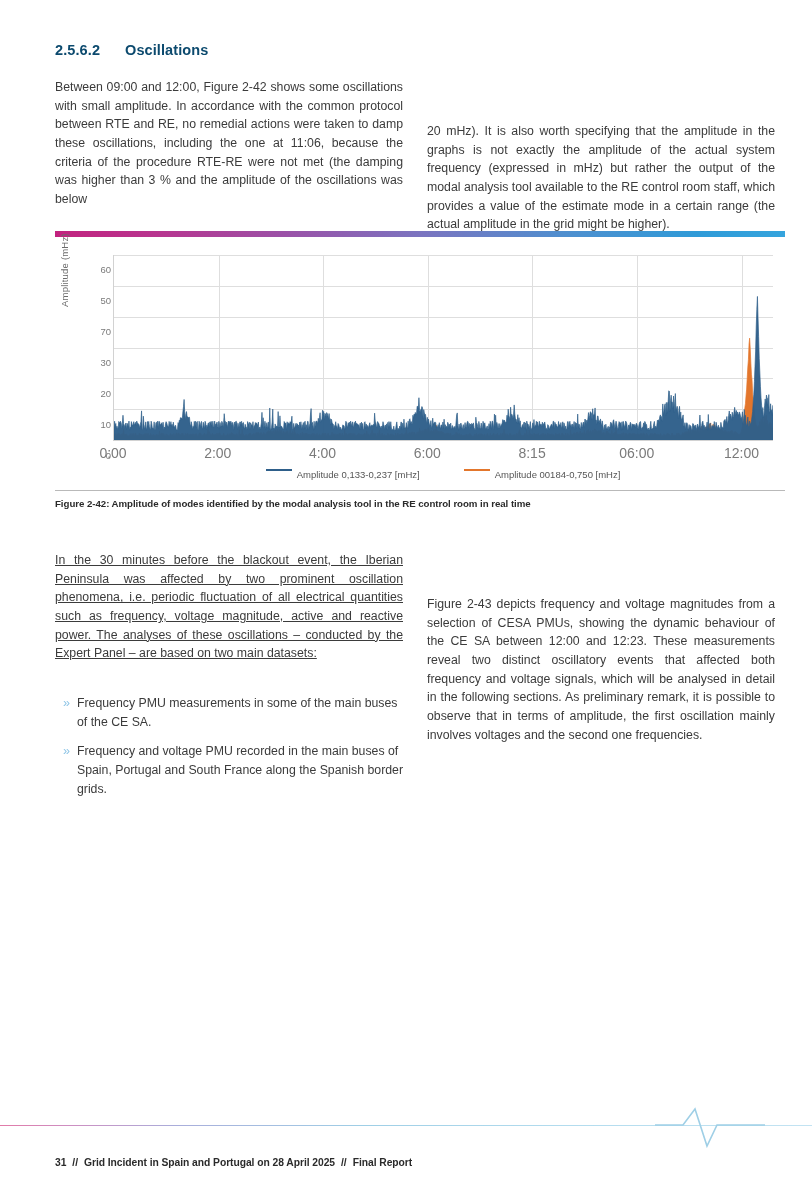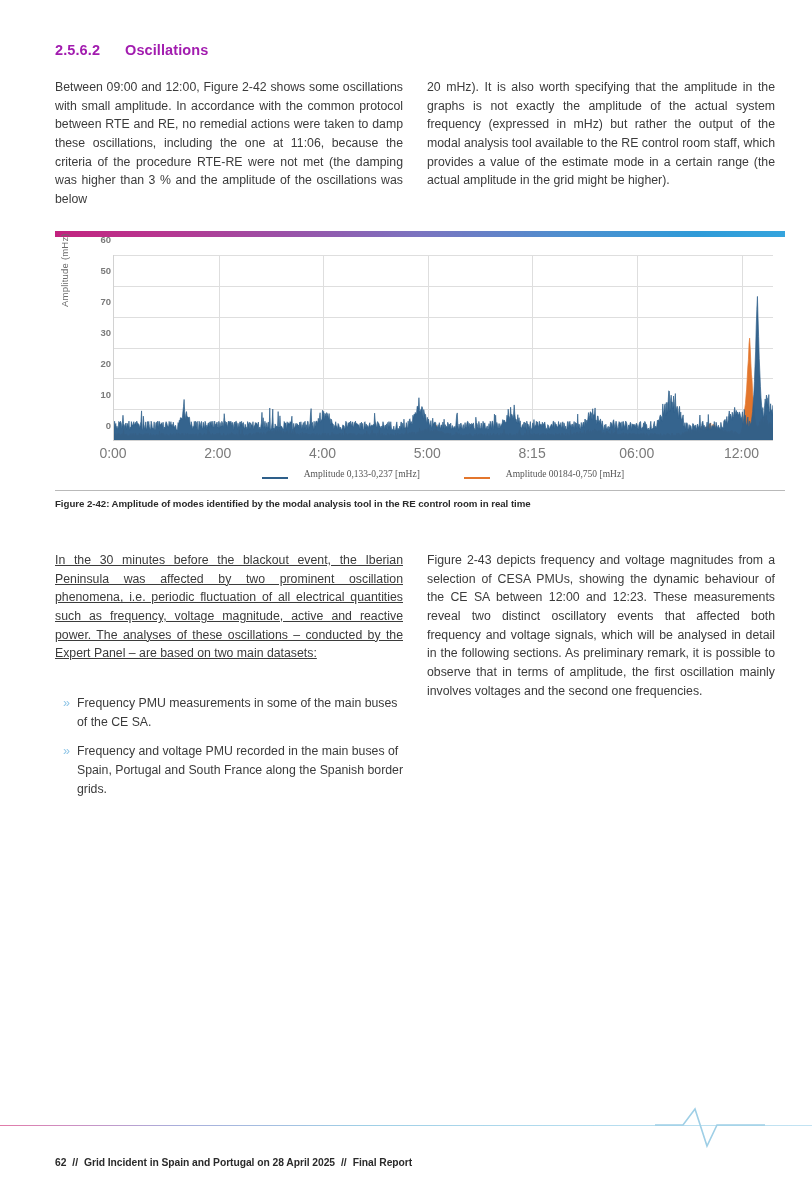--- a/index.html
+++ b/index.html
@@ -22,41 +22,41 @@
     width: 812px;
     height: 1200px;
   }
 
   
   .section-heading {
     position: absolute;
     left: 55px;
     top: 42px;
     width: 700px;
-    color: #a21caf;
+    color: #0c4a6e;
     font-size: 14.5px;
     font-weight: 600;
     letter-spacing: 0.1px;
     display: flex;
     gap: 18px;
     align-items: baseline;
   }
   .section-heading .num { min-width: 52px; }
 
   
   .col {
     position: absolute;
     width: 348px;
     font-size: 12.3px;
     line-height: 1.52;
     text-align: justify;
     color: #3b3b3b;
   }
   .col.left  { left: 55px; }
-  .col.right { left: 427px; }
+  .col.right { left: 427px; margin-top: 44px; }
 
   .intro-left  { top: 78px; }
   .intro-right { top: 78px; }
   .body-left   { top: 551px; text-decoration: underline; }
   .body-right  { top: 551px; }
 
   .col p { margin: 0 0 0 0; }
 
   
   .bullets {
@@ -109,24 +109,23 @@
     transform-origin: left top;
     font-size: 9.5px;
     color: #6b6b6b;
     white-space: nowrap;
     letter-spacing: 0.2px;
   }
 
   .y-ticks {
     position: absolute;
     left: 22px;
-    top: 2px;
+    top: 32px;
     width: 34px;
     height: 186px;
-    font-weight: bold;
   }
   .y-tick {
     position: absolute;
     right: 0;
     font-size: 9.5px;
     color: #7a7a7a;
     transform: translateY(-50%);
     text-align: right;
     width: 100%;
   }
@@ -185,24 +184,23 @@
     right: 12px;
     top: 232px;
     display: flex;
     justify-content: center;
     gap: 44px;
     font-size: 9.5px;
     color: #555555;
   }
   .legend-item {
     display: flex;
-    align-items: flex-end;
-    gap: 16px;
+    align-items: flex-start;
+    gap: 5px;
     white-space: nowrap;
-    font-family: Liberation Serif, serif;
   }
   .legend-swatch {
     width: 26px;
     height: 2px;
     display: inline-block;
   }
 
   .fig-rule {
     margin-top: 10px;
     height: 1px;
@@ -299,21 +297,21 @@
         <svg class="series-svg" id="series-svg" viewBox="0 0 660 186" preserveAspectRatio="none">
           <path id="series-orange" d="M 0 186 L 0.00 180.16 L 0.60 179.90 L 1.20 181.56 L 1.80 179.41 L 2.40 181.15 L 3.00 180.70 L 3.60 180.26 L 4.20 179.00 L 4.80 179.09 L 5.40 179.60 L 6.00 180.43 L 6.60 180.89 L 7.20 181.49 L 7.80 179.67 L 8.40 180.19 L 9.00 178.95 L 9.60 174.89 L 10.20 179.61 L 10.80 180.81 L 11.40 179.92 L 12.00 181.31 L 12.60 179.81 L 13.20 181.22 L 13.80 182.05 L 14.40 181.75 L 15.00 181.75 L 15.60 181.40 L 16.20 179.45 L 16.80 181.10 L 17.40 182.14 L 18.00 179.19 L 18.60 180.93 L 19.20 180.40 L 19.80 179.12 L 20.40 181.41 L 21.00 180.79 L 21.60 178.85 L 22.20 180.68 L 22.80 181.29 L 23.40 181.23 L 24.00 181.19 L 24.60 181.96 L 25.20 178.96 L 25.80 179.50 L 26.40 179.69 L 27.00 181.73 L 27.60 180.08 L 28.20 180.29 L 28.80 181.79 L 29.40 180.40 L 30.00 180.84 L 30.60 179.87 L 31.20 179.33 L 31.80 180.36 L 32.40 179.43 L 33.00 181.90 L 33.60 179.95 L 34.20 179.10 L 34.80 181.86 L 35.40 180.78 L 36.00 181.68 L 36.60 179.22 L 37.20 180.73 L 37.80 181.13 L 38.40 181.48 L 39.00 180.43 L 39.60 180.51 L 40.20 181.75 L 40.80 180.75 L 41.40 182.18 L 42.00 181.09 L 42.60 179.89 L 43.20 180.56 L 43.80 181.31 L 44.40 181.09 L 45.00 180.38 L 45.60 177.03 L 46.20 182.06 L 46.80 180.05 L 47.40 178.90 L 48.00 179.13 L 48.60 179.17 L 49.20 181.08 L 49.80 179.36 L 50.40 181.09 L 51.00 181.44 L 51.60 181.88 L 52.20 179.67 L 52.80 181.47 L 53.40 180.85 L 54.00 180.66 L 54.60 181.99 L 55.20 182.12 L 55.80 181.19 L 56.40 179.17 L 57.00 179.74 L 57.60 181.18 L 58.20 180.53 L 58.80 180.53 L 59.40 182.22 L 60.00 179.19 L 60.60 181.81 L 61.20 182.18 L 61.80 180.34 L 62.40 178.87 L 63.00 178.91 L 63.60 181.97 L 64.20 178.90 L 64.80 179.02 L 65.40 180.16 L 66.00 179.88 L 66.60 180.90 L 67.20 180.37 L 67.80 179.28 L 68.40 179.80 L 69.00 178.95 L 69.60 180.83 L 70.20 181.36 L 70.80 181.80 L 71.40 179.13 L 72.00 181.73 L 72.60 180.12 L 73.20 179.68 L 73.80 178.90 L 74.40 181.67 L 75.00 180.12 L 75.60 181.20 L 76.20 179.77 L 76.80 180.39 L 77.40 180.83 L 78.00 179.88 L 78.60 181.29 L 79.20 179.56 L 79.80 181.82 L 80.40 180.25 L 81.00 181.88 L 81.60 179.72 L 82.20 182.02 L 82.80 179.56 L 83.40 181.68 L 84.00 182.11 L 84.60 181.43 L 85.20 179.06 L 85.80 178.88 L 86.40 178.82 L 87.00 179.51 L 87.60 180.14 L 88.20 182.11 L 88.80 180.78 L 89.40 180.69 L 90.00 180.02 L 90.60 179.01 L 91.20 179.86 L 91.80 182.00 L 92.40 180.39 L 93.00 179.60 L 93.60 179.70 L 94.20 173.30 L 94.80 181.83 L 95.40 177.47 L 96.00 181.65 L 96.60 179.59 L 97.20 181.33 L 97.80 180.93 L 98.40 179.26 L 99.00 179.51 L 99.60 180.96 L 100.20 180.49 L 100.80 180.57 L 101.40 180.02 L 102.00 180.79 L 102.60 179.85 L 103.20 178.83 L 103.80 180.28 L 104.40 180.50 L 105.00 179.00 L 105.60 178.89 L 106.20 179.02 L 106.80 182.18 L 107.40 181.10 L 108.00 181.41 L 108.60 181.97 L 109.20 180.53 L 109.80 178.89 L 110.40 180.49 L 111.00 182.20 L 111.60 181.98 L 112.20 180.78 L 112.80 181.65 L 113.40 180.37 L 114.00 179.41 L 114.60 182.01 L 115.20 180.55 L 115.80 179.77 L 116.40 179.59 L 117.00 180.53 L 117.60 178.29 L 118.20 179.31 L 118.80 179.26 L 119.40 181.13 L 120.00 179.80 L 120.60 180.67 L 121.20 180.38 L 121.80 180.78 L 122.40 181.60 L 123.00 179.40 L 123.60 180.73 L 124.20 181.88 L 124.80 182.12 L 125.40 174.79 L 126.00 179.69 L 126.60 180.06 L 127.20 180.17 L 127.80 180.07 L 128.40 175.01 L 129.00 181.78 L 129.60 179.69 L 130.20 181.94 L 130.80 181.72 L 131.40 181.70 L 132.00 180.36 L 132.60 180.22 L 133.20 181.86 L 133.80 181.64 L 134.40 180.08 L 135.00 180.70 L 135.60 178.95 L 136.20 179.66 L 136.80 178.83 L 137.40 181.15 L 138.00 181.58 L 138.60 180.00 L 139.20 180.77 L 139.80 179.17 L 140.40 179.47 L 141.00 180.94 L 141.60 180.43 L 142.20 178.45 L 142.80 178.77 L 143.40 178.60 L 144.00 178.79 L 144.60 178.11 L 145.20 178.59 L 145.80 181.00 L 146.40 178.90 L 147.00 178.63 L 147.60 178.43 L 148.20 180.89 L 148.80 179.98 L 149.40 180.34 L 150.00 178.30 L 150.60 179.74 L 151.20 180.26 L 151.80 180.11 L 152.40 179.35 L 153.00 178.09 L 153.60 177.43 L 154.20 177.61 L 154.80 176.51 L 155.40 177.70 L 156.00 177.30 L 156.60 176.59 L 157.20 176.40 L 157.80 177.98 L 158.40 178.64 L 159.00 177.17 L 159.60 176.47 L 160.20 179.87 L 160.80 177.90 L 161.40 175.74 L 162.00 176.20 L 162.60 177.75 L 163.20 176.30 L 163.80 175.02 L 164.40 178.00 L 165.00 177.49 L 165.60 175.32 L 166.20 178.28 L 166.80 176.40 L 167.40 178.53 L 168.00 176.32 L 168.60 180.13 L 169.20 178.92 L 169.80 177.03 L 170.40 177.90 L 171.00 179.42 L 171.60 178.66 L 172.20 177.36 L 172.80 177.75 L 173.40 177.11 L 174.00 176.47 L 174.60 179.55 L 175.20 180.78 L 175.80 179.17 L 176.40 175.08 L 177.00 178.42 L 177.60 178.94 L 178.20 180.00 L 178.80 177.25 L 179.40 179.45 L 180.00 180.28 L 180.60 173.67 L 181.20 179.74 L 181.80 178.60 L 182.40 180.51 L 183.00 180.48 L 183.60 179.34 L 184.20 180.30 L 184.80 180.13 L 185.40 181.72 L 186.00 181.08 L 186.60 179.07 L 187.20 181.52 L 187.80 181.79 L 188.40 177.74 L 189.00 178.88 L 189.60 181.94 L 190.20 178.85 L 190.80 181.36 L 191.40 180.13 L 192.00 179.09 L 192.60 180.31 L 193.20 178.97 L 193.80 180.87 L 194.40 180.02 L 195.00 181.07 L 195.60 179.87 L 196.20 182.03 L 196.80 181.30 L 197.40 179.75 L 198.00 181.12 L 198.60 179.29 L 199.20 181.61 L 199.80 179.39 L 200.40 181.52 L 201.00 179.50 L 201.60 180.46 L 202.20 181.39 L 202.80 180.56 L 203.40 179.20 L 204.00 181.74 L 204.60 180.79 L 205.20 182.17 L 205.80 179.72 L 206.40 181.15 L 207.00 181.58 L 207.60 182.13 L 208.20 180.25 L 208.80 179.08 L 209.40 179.09 L 210.00 180.16 L 210.60 179.36 L 211.20 180.36 L 211.80 179.01 L 212.40 181.91 L 213.00 181.41 L 213.60 179.35 L 214.20 182.04 L 214.80 179.22 L 215.40 181.83 L 216.00 181.63 L 216.60 181.64 L 217.20 180.82 L 217.80 180.16 L 218.40 177.87 L 219.00 181.77 L 219.60 179.75 L 220.20 179.86 L 220.80 181.31 L 221.40 179.61 L 222.00 181.79 L 222.60 180.65 L 223.20 179.85 L 223.80 180.27 L 224.40 180.75 L 225.00 180.22 L 225.60 179.05 L 226.20 180.14 L 226.80 179.21 L 227.40 182.09 L 228.00 180.87 L 228.60 178.91 L 229.20 180.82 L 229.80 181.65 L 230.40 181.23 L 231.00 175.24 L 231.60 180.64 L 232.20 179.18 L 232.80 179.56 L 233.40 180.10 L 234.00 181.94 L 234.60 179.69 L 235.20 180.00 L 235.80 179.43 L 236.40 178.99 L 237.00 179.21 L 237.60 181.81 L 238.20 179.13 L 238.80 181.32 L 239.40 179.31 L 240.00 179.86 L 240.60 181.56 L 241.20 179.43 L 241.80 181.46 L 242.40 181.94 L 243.00 181.06 L 243.60 180.55 L 244.20 181.12 L 244.80 179.15 L 245.40 182.09 L 246.00 179.57 L 246.60 180.06 L 247.20 181.84 L 247.80 180.74 L 248.40 180.11 L 249.00 181.83 L 249.60 180.35 L 250.20 180.79 L 250.80 178.85 L 251.40 179.51 L 252.00 181.56 L 252.60 179.07 L 253.20 176.71 L 253.80 180.61 L 254.40 180.43 L 255.00 179.84 L 255.60 181.25 L 256.20 182.07 L 256.80 179.32 L 257.40 181.12 L 258.00 177.23 L 258.60 175.64 L 259.20 179.77 L 259.80 178.88 L 260.40 179.95 L 261.00 179.53 L 261.60 179.96 L 262.20 179.14 L 262.80 182.12 L 263.40 181.83 L 264.00 178.85 L 264.60 180.72 L 265.20 179.08 L 265.80 175.52 L 266.40 179.58 L 267.00 181.48 L 267.60 182.04 L 268.20 179.36 L 268.80 179.30 L 269.40 181.34 L 270.00 181.94 L 270.60 180.29 L 271.20 181.96 L 271.80 181.34 L 272.40 181.61 L 273.00 181.27 L 273.60 181.88 L 274.20 179.11 L 274.80 179.83 L 275.40 180.83 L 276.00 181.77 L 276.60 179.86 L 277.20 180.00 L 277.80 180.59 L 278.40 179.59 L 279.00 181.31 L 279.60 180.93 L 280.20 180.78 L 280.80 182.08 L 281.40 181.95 L 282.00 179.04 L 282.60 181.59 L 283.20 181.46 L 283.80 179.56 L 284.40 178.95 L 285.00 181.92 L 285.60 180.02 L 286.20 180.69 L 286.80 180.03 L 287.40 182.13 L 288.00 179.24 L 288.60 179.27 L 289.20 180.60 L 289.80 180.38 L 290.40 180.63 L 291.00 180.51 L 291.60 178.79 L 292.20 180.46 L 292.80 173.25 L 293.40 179.77 L 294.00 179.82 L 294.60 180.76 L 295.20 178.88 L 295.80 178.36 L 296.40 178.45 L 297.00 179.65 L 297.60 178.18 L 298.20 178.00 L 298.80 177.75 L 299.40 180.53 L 300.00 178.24 L 300.60 178.07 L 301.20 178.50 L 301.80 180.54 L 302.40 180.15 L 303.00 179.53 L 303.60 177.71 L 304.20 180.62 L 304.80 177.76 L 305.40 179.06 L 306.00 173.83 L 306.60 178.78 L 307.20 176.52 L 307.80 176.76 L 308.40 178.60 L 309.00 176.37 L 309.60 179.03 L 310.20 176.54 L 310.80 175.33 L 311.40 177.20 L 312.00 174.77 L 312.60 175.04 L 313.20 176.04 L 313.80 177.78 L 314.40 173.28 L 315.00 173.84 L 315.60 175.22 L 316.20 178.49 L 316.80 177.43 L 317.40 176.55 L 318.00 176.48 L 318.60 177.68 L 319.20 177.07 L 319.80 177.09 L 320.40 175.42 L 321.00 178.93 L 321.60 174.88 L 322.20 178.68 L 322.80 171.05 L 323.40 178.30 L 324.00 176.52 L 324.60 177.47 L 325.20 177.15 L 325.80 178.81 L 326.40 176.94 L 327.00 177.98 L 327.60 178.28 L 328.20 177.06 L 328.80 178.53 L 329.40 177.81 L 330.00 178.58 L 330.60 179.77 L 331.20 179.47 L 331.80 179.84 L 332.40 179.75 L 333.00 179.23 L 333.60 179.04 L 334.20 178.95 L 334.80 180.35 L 335.40 178.73 L 336.00 181.00 L 336.60 180.12 L 337.20 178.82 L 337.80 181.41 L 338.40 181.77 L 339.00 181.23 L 339.60 180.98 L 340.20 181.29 L 340.80 180.21 L 341.40 181.49 L 342.00 180.59 L 342.60 177.98 L 343.20 179.52 L 343.80 179.12 L 344.40 179.24 L 345.00 180.43 L 345.60 179.90 L 346.20 179.19 L 346.80 182.23 L 347.40 180.55 L 348.00 180.37 L 348.60 181.85 L 349.20 181.29 L 349.80 181.86 L 350.40 180.90 L 351.00 180.88 L 351.60 182.15 L 352.20 180.59 L 352.80 180.53 L 353.40 180.38 L 354.00 181.37 L 354.60 180.20 L 355.20 181.16 L 355.80 181.23 L 356.40 179.22 L 357.00 180.19 L 357.60 180.40 L 358.20 181.88 L 358.80 182.12 L 359.40 181.97 L 360.00 182.03 L 360.60 182.19 L 361.20 179.92 L 361.80 180.24 L 362.40 181.65 L 363.00 179.18 L 363.60 180.64 L 364.20 182.15 L 364.80 180.50 L 365.40 179.75 L 366.00 182.07 L 366.60 179.36 L 367.20 180.30 L 367.80 179.94 L 368.40 179.69 L 369.00 180.46 L 369.60 180.41 L 370.20 182.19 L 370.80 180.62 L 371.40 179.74 L 372.00 182.19 L 372.60 181.94 L 373.20 180.76 L 373.80 179.33 L 374.40 179.91 L 375.00 182.00 L 375.60 181.65 L 376.20 181.86 L 376.80 179.12 L 377.40 181.98 L 378.00 181.22 L 378.60 180.61 L 379.20 180.79 L 379.80 179.36 L 380.40 178.98 L 381.00 180.36 L 381.60 181.74 L 382.20 180.63 L 382.80 179.95 L 383.40 181.38 L 384.00 178.90 L 384.60 181.24 L 385.20 181.53 L 385.80 180.94 L 386.40 181.57 L 387.00 179.31 L 387.60 181.64 L 388.20 180.67 L 388.80 179.04 L 389.40 179.09 L 390.00 181.57 L 390.60 174.73 L 391.20 180.03 L 391.80 179.99 L 392.40 179.69 L 393.00 182.17 L 393.60 179.49 L 394.20 180.79 L 394.80 181.26 L 395.40 181.67 L 396.00 179.58 L 396.60 179.65 L 397.20 179.10 L 397.80 180.87 L 398.40 181.84 L 399.00 181.63 L 399.60 180.43 L 400.20 181.07 L 400.80 181.28 L 401.40 180.21 L 402.00 181.98 L 402.60 180.50 L 403.20 179.23 L 403.80 179.33 L 404.40 182.08 L 405.00 180.01 L 405.60 176.85 L 406.20 175.50 L 406.80 179.14 L 407.40 179.56 L 408.00 182.05 L 408.60 181.30 L 409.20 181.95 L 409.80 181.28 L 410.40 181.74 L 411.00 180.12 L 411.60 179.04 L 412.20 181.13 L 412.80 180.95 L 413.40 175.59 L 414.00 180.83 L 414.60 180.89 L 415.20 182.08 L 415.80 175.97 L 416.40 180.10 L 417.00 179.47 L 417.60 181.90 L 418.20 180.03 L 418.80 180.97 L 419.40 180.52 L 420.00 182.11 L 420.60 178.92 L 421.20 180.09 L 421.80 179.94 L 422.40 180.60 L 423.00 179.98 L 423.60 180.03 L 424.20 180.72 L 424.80 179.12 L 425.40 180.74 L 426.00 182.05 L 426.60 180.98 L 427.20 180.64 L 427.80 180.17 L 428.40 180.34 L 429.00 179.35 L 429.60 181.42 L 430.20 179.32 L 430.80 180.42 L 431.40 180.85 L 432.00 179.66 L 432.60 180.34 L 433.20 181.97 L 433.80 181.04 L 434.40 179.01 L 435.00 181.54 L 435.60 179.56 L 436.20 180.30 L 436.80 180.46 L 437.40 180.14 L 438.00 180.73 L 438.60 179.59 L 439.20 181.25 L 439.80 180.98 L 440.40 180.50 L 441.00 182.23 L 441.60 181.10 L 442.20 179.34 L 442.80 179.43 L 443.40 180.74 L 444.00 180.38 L 444.60 180.23 L 445.20 180.82 L 445.80 179.31 L 446.40 180.08 L 447.00 181.39 L 447.60 181.92 L 448.20 179.39 L 448.80 179.29 L 449.40 179.08 L 450.00 180.88 L 450.60 180.46 L 451.20 180.97 L 451.80 181.75 L 452.40 178.95 L 453.00 181.26 L 453.60 181.95 L 454.20 179.31 L 454.80 179.54 L 455.40 181.98 L 456.00 181.44 L 456.60 180.82 L 457.20 175.48 L 457.80 180.37 L 458.40 180.18 L 459.00 180.04 L 459.60 181.07 L 460.20 178.97 L 460.80 178.38 L 461.40 179.52 L 462.00 179.46 L 462.60 180.37 L 463.20 177.93 L 463.80 180.06 L 464.40 177.73 L 465.00 179.38 L 465.60 179.64 L 466.20 179.84 L 466.80 176.85 L 467.40 177.93 L 468.00 179.31 L 468.60 179.42 L 469.20 179.00 L 469.80 178.54 L 470.40 180.33 L 471.00 176.15 L 471.60 178.83 L 472.20 180.26 L 472.80 178.97 L 473.40 176.99 L 474.00 176.02 L 474.60 179.51 L 475.20 175.41 L 475.80 179.30 L 476.40 177.76 L 477.00 176.46 L 477.60 176.68 L 478.20 178.23 L 478.80 178.09 L 479.40 176.03 L 480.00 176.31 L 480.60 179.13 L 481.20 174.87 L 481.80 174.78 L 482.40 176.94 L 483.00 176.59 L 483.60 176.41 L 484.20 177.16 L 484.80 176.91 L 485.40 176.16 L 486.00 176.40 L 486.60 176.93 L 487.20 176.45 L 487.80 175.58 L 488.40 179.66 L 489.00 180.00 L 489.60 178.63 L 490.20 178.63 L 490.80 178.24 L 491.40 180.26 L 492.00 180.68 L 492.60 178.49 L 493.20 176.77 L 493.80 178.63 L 494.40 177.13 L 495.00 178.93 L 495.60 178.88 L 496.20 179.37 L 496.80 179.81 L 497.40 179.77 L 498.00 180.78 L 498.60 176.10 L 499.20 180.26 L 499.80 180.41 L 500.40 178.88 L 501.00 179.97 L 501.60 177.87 L 502.20 179.03 L 502.80 173.45 L 503.40 179.07 L 504.00 180.75 L 504.60 179.86 L 505.20 180.20 L 505.80 181.56 L 506.40 180.04 L 507.00 179.90 L 507.60 180.82 L 508.20 181.27 L 508.80 178.95 L 509.40 181.72 L 510.00 178.53 L 510.60 181.82 L 511.20 181.96 L 511.80 179.01 L 512.40 180.83 L 513.00 179.73 L 513.60 179.42 L 514.20 181.85 L 514.80 179.86 L 515.40 180.76 L 516.00 178.83 L 516.60 179.51 L 517.20 179.29 L 517.80 180.58 L 518.40 179.75 L 519.00 179.56 L 519.60 179.84 L 520.20 179.33 L 520.80 180.59 L 521.40 179.40 L 522.00 179.81 L 522.60 180.96 L 523.20 179.85 L 523.80 181.78 L 524.40 179.64 L 525.00 179.93 L 525.60 180.51 L 526.20 181.06 L 526.80 179.58 L 527.40 179.58 L 528.00 179.54 L 528.60 179.42 L 529.20 181.41 L 529.80 179.16 L 530.40 178.84 L 531.00 179.70 L 531.60 180.03 L 532.20 180.97 L 532.80 182.00 L 533.40 179.01 L 534.00 181.01 L 534.60 180.59 L 535.20 182.18 L 535.80 181.92 L 536.40 181.33 L 537.00 179.78 L 537.60 179.46 L 538.20 181.86 L 538.80 178.87 L 539.40 180.66 L 540.00 179.91 L 540.60 180.18 L 541.20 179.41 L 541.80 178.84 L 542.40 179.84 L 543.00 180.41 L 543.60 180.31 L 544.20 180.10 L 544.80 180.35 L 545.40 180.30 L 546.00 181.25 L 546.60 180.95 L 547.20 179.52 L 547.80 179.80 L 548.40 182.22 L 549.00 181.63 L 549.60 181.25 L 550.20 181.11 L 550.80 179.70 L 551.40 180.62 L 552.00 180.96 L 552.60 181.31 L 553.20 180.41 L 553.80 179.51 L 554.40 178.88 L 555.00 179.64 L 555.60 180.00 L 556.20 180.08 L 556.80 181.35 L 557.40 181.64 L 558.00 181.28 L 558.60 178.97 L 559.20 178.99 L 559.80 180.90 L 560.40 181.47 L 561.00 180.75 L 561.60 181.68 L 562.20 180.91 L 562.80 181.52 L 563.40 179.24 L 564.00 181.86 L 564.60 179.09 L 565.20 178.89 L 565.80 181.15 L 566.40 179.57 L 567.00 180.93 L 567.60 181.60 L 568.20 181.05 L 568.80 180.30 L 569.40 178.59 L 570.00 178.62 L 570.60 179.76 L 571.20 179.45 L 571.80 177.64 L 572.40 179.89 L 573.00 177.30 L 573.60 179.76 L 574.20 177.54 L 574.80 180.22 L 575.40 175.82 L 576.00 178.92 L 576.60 177.63 L 577.20 173.68 L 577.80 176.55 L 578.40 179.33 L 579.00 176.95 L 579.60 175.64 L 580.20 176.82 L 580.80 175.92 L 581.40 176.96 L 582.00 176.49 L 582.60 176.18 L 583.20 178.17 L 583.80 176.26 L 584.40 175.06 L 585.00 174.42 L 585.60 177.91 L 586.20 178.36 L 586.80 175.26 L 587.40 173.65 L 588.00 177.39 L 588.60 172.28 L 589.20 174.29 L 589.80 175.48 L 590.40 176.23 L 591.00 175.67 L 591.60 175.58 L 592.20 174.21 L 592.80 174.36 L 593.40 172.48 L 594.00 175.99 L 594.60 174.74 L 595.20 171.91 L 595.80 170.98 L 596.40 169.85 L 597.00 174.23 L 597.60 168.83 L 598.20 174.72 L 598.80 173.85 L 599.40 175.02 L 600.00 170.08 L 600.60 172.32 L 601.20 171.02 L 601.80 171.74 L 602.40 173.95 L 603.00 175.23 L 603.60 174.85 L 604.20 174.50 L 604.80 175.59 L 605.40 174.72 L 606.00 175.52 L 606.60 176.92 L 607.20 176.94 L 607.80 174.74 L 608.40 176.18 L 609.00 176.01 L 609.60 176.52 L 610.20 176.61 L 610.80 177.67 L 611.40 176.33 L 612.00 178.17 L 612.60 176.09 L 613.20 177.26 L 613.80 178.05 L 614.40 179.26 L 615.00 177.11 L 615.60 178.35 L 616.20 178.79 L 616.80 177.43 L 617.40 176.78 L 618.00 177.43 L 618.60 176.24 L 619.20 176.44 L 619.80 178.66 L 620.40 180.17 L 621.00 177.60 L 621.60 178.69 L 622.20 177.13 L 622.80 180.00 L 623.40 178.13 L 624.00 179.35 L 624.60 179.13 L 625.20 180.84 L 625.80 179.94 L 626.40 180.53 L 627.00 179.59 L 627.60 178.73 L 628.20 177.30 L 628.80 174.75 L 629.40 171.93 L 630.00 169.52 L 630.60 164.20 L 631.20 160.37 L 631.80 153.63 L 632.40 149.53 L 633.00 141.44 L 633.60 134.81 L 634.20 123.28 L 634.80 112.65 L 635.40 104.92 L 636.00 89.45 L 636.60 83.59 L 637.20 94.36 L 637.80 108.69 L 638.40 119.88 L 639.00 125.80 L 639.60 138.68 L 640.20 145.69 L 640.80 151.50 L 641.40 156.70 L 642.00 163.68 L 642.60 167.79 L 643.20 171.22 L 643.80 171.18 L 644.40 172.83 L 645.00 172.42 L 645.60 171.31 L 646.20 171.99 L 646.80 167.24 L 647.40 171.26 L 648.00 164.40 L 648.60 167.50 L 649.20 166.68 L 649.80 162.80 L 650.40 168.75 L 651.00 167.67 L 651.60 162.04 L 652.20 169.00 L 652.80 162.20 L 653.40 160.84 L 654.00 171.22 L 654.60 166.11 L 655.20 172.64 L 655.80 169.89 L 656.40 169.27 L 657.00 168.20 L 657.60 173.53 L 658.20 169.34 L 658.80 173.72 L 659.40 174.18 L 660.00 173.42 L 660 186 Z" fill="#E3762C" stroke="#E3762C" stroke-width="0.7"></path>
           <path id="series-blue" d="M 0 186 L 0.00 172.84 L 0.60 167.11 L 1.20 171.80 L 1.80 169.41 L 2.40 175.17 L 3.00 172.10 L 3.60 175.39 L 4.20 172.97 L 4.80 167.32 L 5.40 168.23 L 6.00 168.84 L 6.60 167.17 L 7.20 169.13 L 7.80 174.76 L 8.40 169.27 L 9.00 161.12 L 9.60 169.66 L 10.20 170.97 L 10.80 173.81 L 11.40 170.05 L 12.00 168.94 L 12.60 175.44 L 13.20 169.19 L 13.80 171.53 L 14.40 172.54 L 15.00 166.96 L 15.60 176.10 L 16.20 172.90 L 16.80 174.56 L 17.40 167.52 L 18.00 169.90 L 18.60 171.93 L 19.20 170.28 L 19.80 167.56 L 20.40 170.47 L 21.00 170.27 L 21.60 168.25 L 22.20 171.14 L 22.80 166.99 L 23.40 169.23 L 24.00 169.25 L 24.60 169.82 L 25.20 171.22 L 25.80 174.28 L 26.40 170.11 L 27.00 167.41 L 27.60 156.72 L 28.20 175.69 L 28.80 174.16 L 29.40 162.03 L 30.00 170.26 L 30.60 174.13 L 31.20 173.54 L 31.80 167.77 L 32.40 176.16 L 33.00 173.26 L 33.60 167.37 L 34.20 172.77 L 34.80 167.31 L 35.40 172.32 L 36.00 174.54 L 36.60 175.66 L 37.20 167.08 L 37.80 169.73 L 38.40 174.27 L 39.00 174.01 L 39.60 174.83 L 40.20 167.75 L 40.80 175.13 L 41.40 175.21 L 42.00 168.54 L 42.60 168.21 L 43.20 172.76 L 43.80 166.94 L 44.40 174.33 L 45.00 167.40 L 45.60 167.54 L 46.20 170.43 L 46.80 170.47 L 47.40 169.71 L 48.00 168.57 L 48.60 173.17 L 49.20 168.14 L 49.80 175.72 L 50.40 172.93 L 51.00 174.82 L 51.60 169.43 L 52.20 167.57 L 52.80 168.82 L 53.40 171.24 L 54.00 172.15 L 54.60 173.26 L 55.20 167.30 L 55.80 170.20 L 56.40 171.19 L 57.00 167.56 L 57.60 172.14 L 58.20 170.25 L 58.80 173.48 L 59.40 168.06 L 60.00 172.40 L 60.60 173.19 L 61.20 171.42 L 61.80 171.45 L 62.40 175.95 L 63.00 175.80 L 63.60 175.15 L 64.20 168.51 L 64.80 171.07 L 65.40 166.24 L 66.00 166.99 L 66.60 163.47 L 67.20 165.03 L 67.80 163.66 L 68.40 165.11 L 69.00 157.77 L 69.60 152.55 L 70.20 145.24 L 70.80 157.51 L 71.40 165.81 L 72.00 159.74 L 72.60 157.44 L 73.20 162.66 L 73.80 162.70 L 74.40 163.34 L 75.00 163.28 L 75.60 163.11 L 76.20 169.95 L 76.80 172.69 L 77.40 167.63 L 78.00 171.03 L 78.60 175.52 L 79.20 172.24 L 79.80 173.72 L 80.40 167.26 L 81.00 172.89 L 81.60 167.14 L 82.20 173.39 L 82.80 168.21 L 83.40 167.33 L 84.00 175.14 L 84.60 175.44 L 85.20 167.12 L 85.80 169.43 L 86.40 173.17 L 87.00 168.79 L 87.60 167.29 L 88.20 173.20 L 88.80 175.20 L 89.40 168.12 L 90.00 171.52 L 90.60 174.73 L 91.20 167.19 L 91.80 168.86 L 92.40 175.49 L 93.00 171.08 L 93.60 173.96 L 94.20 169.10 L 94.80 168.87 L 95.40 173.00 L 96.00 167.80 L 96.60 169.71 L 97.20 167.27 L 97.80 168.29 L 98.40 173.55 L 99.00 167.09 L 99.60 172.59 L 100.20 172.82 L 100.80 166.97 L 101.40 171.55 L 102.00 169.82 L 102.60 169.64 L 103.20 168.01 L 103.80 172.08 L 104.40 173.93 L 105.00 167.19 L 105.60 175.05 L 106.20 168.40 L 106.80 173.10 L 107.40 171.63 L 108.00 167.22 L 108.60 168.60 L 109.20 172.57 L 109.80 168.79 L 110.40 159.55 L 111.00 167.10 L 111.60 167.34 L 112.20 170.58 L 112.80 168.02 L 113.40 173.74 L 114.00 170.16 L 114.60 166.98 L 115.20 168.88 L 115.80 167.35 L 116.40 169.53 L 117.00 167.08 L 117.60 168.97 L 118.20 171.57 L 118.80 168.25 L 119.40 170.56 L 120.00 176.00 L 120.60 168.04 L 121.20 170.81 L 121.80 167.53 L 122.40 167.16 L 123.00 168.73 L 123.60 175.38 L 124.20 169.15 L 124.80 172.65 L 125.40 172.05 L 126.00 167.81 L 126.60 167.86 L 127.20 171.04 L 127.80 167.20 L 128.40 172.56 L 129.00 168.86 L 129.60 168.39 L 130.20 173.20 L 130.80 175.00 L 131.40 170.24 L 132.00 172.83 L 132.60 173.26 L 133.20 175.40 L 133.80 167.47 L 134.40 170.39 L 135.00 169.51 L 135.60 168.17 L 136.20 175.30 L 136.80 168.68 L 137.40 170.26 L 138.00 170.97 L 138.60 172.10 L 139.20 167.63 L 139.80 175.95 L 140.40 171.72 L 141.00 171.53 L 141.60 168.44 L 142.20 170.04 L 142.80 168.74 L 143.40 170.20 L 144.00 171.52 L 144.60 167.93 L 145.20 175.65 L 145.80 173.08 L 146.40 175.28 L 147.00 172.64 L 147.60 168.72 L 148.20 158.19 L 148.80 173.67 L 149.40 163.62 L 150.00 173.88 L 150.60 171.05 L 151.20 167.13 L 151.80 175.89 L 152.40 168.58 L 153.00 172.75 L 153.60 174.06 L 154.20 168.24 L 154.80 168.26 L 155.40 175.48 L 156.00 153.82 L 156.60 174.91 L 157.20 175.27 L 157.80 173.18 L 158.40 167.98 L 159.00 154.90 L 159.60 175.05 L 160.20 173.99 L 160.80 175.55 L 161.40 169.84 L 162.00 172.83 L 162.60 172.18 L 163.20 171.87 L 163.80 173.54 L 164.40 157.41 L 165.00 172.61 L 165.60 172.84 L 166.20 161.72 L 166.80 172.87 L 167.40 171.97 L 168.00 172.41 L 168.60 174.04 L 169.20 174.32 L 169.80 175.93 L 170.40 167.42 L 171.00 168.32 L 171.60 169.76 L 172.20 168.93 L 172.80 176.08 L 173.40 167.71 L 174.00 172.04 L 174.60 168.58 L 175.20 169.93 L 175.80 169.94 L 176.40 167.57 L 177.00 168.96 L 177.60 167.01 L 178.20 162.05 L 178.80 175.76 L 179.40 174.76 L 180.00 169.27 L 180.60 174.55 L 181.20 173.01 L 181.80 170.73 L 182.40 169.11 L 183.00 172.81 L 183.60 169.69 L 184.20 171.76 L 184.80 170.89 L 185.40 173.69 L 186.00 168.00 L 186.60 172.76 L 187.20 167.68 L 187.80 175.90 L 188.40 170.55 L 189.00 174.92 L 189.60 168.44 L 190.20 175.21 L 190.80 168.09 L 191.40 167.20 L 192.00 174.09 L 192.60 170.66 L 193.20 176.00 L 193.80 167.34 L 194.40 167.43 L 195.00 175.89 L 195.60 171.25 L 196.20 169.96 L 196.80 159.95 L 197.40 154.41 L 198.00 170.12 L 198.60 168.23 L 199.20 171.30 L 199.80 176.17 L 200.40 167.19 L 201.00 175.12 L 201.60 170.10 L 202.20 167.22 L 202.80 167.21 L 203.40 167.26 L 204.00 170.32 L 204.60 164.24 L 205.20 167.85 L 205.80 163.26 L 206.40 158.60 L 207.00 168.08 L 207.60 165.68 L 208.20 166.04 L 208.80 156.14 L 209.40 161.16 L 210.00 157.21 L 210.60 165.51 L 211.20 159.19 L 211.80 159.86 L 212.40 162.57 L 213.00 158.45 L 213.60 159.46 L 214.20 161.43 L 214.80 165.06 L 215.40 159.38 L 216.00 165.68 L 216.60 164.61 L 217.20 170.49 L 217.80 165.20 L 218.40 168.34 L 219.00 169.70 L 219.60 170.11 L 220.20 174.68 L 220.80 171.60 L 221.40 172.16 L 222.00 167.65 L 222.60 172.14 L 223.20 172.12 L 223.80 175.62 L 224.40 169.41 L 225.00 170.36 L 225.60 172.58 L 226.20 174.72 L 226.80 173.19 L 227.40 175.38 L 228.00 175.63 L 228.60 173.76 L 229.20 170.78 L 229.80 171.50 L 230.40 171.78 L 231.00 175.95 L 231.60 172.70 L 232.20 167.18 L 232.80 168.20 L 233.40 172.62 L 234.00 172.37 L 234.60 168.62 L 235.20 170.89 L 235.80 168.07 L 236.40 171.70 L 237.00 167.01 L 237.60 172.52 L 238.20 169.45 L 238.80 167.76 L 239.40 172.69 L 240.00 171.84 L 240.60 168.26 L 241.20 171.77 L 241.80 166.98 L 242.40 169.85 L 243.00 169.21 L 243.60 169.92 L 244.20 170.18 L 244.80 171.49 L 245.40 170.55 L 246.00 175.52 L 246.60 168.98 L 247.20 175.53 L 247.80 168.00 L 248.40 172.99 L 249.00 169.34 L 249.60 175.76 L 250.20 174.79 L 250.80 168.38 L 251.40 167.61 L 252.00 174.47 L 252.60 169.87 L 253.20 172.60 L 253.80 171.38 L 254.40 173.43 L 255.00 173.05 L 255.60 170.70 L 256.20 168.63 L 256.80 173.69 L 257.40 171.43 L 258.00 171.12 L 258.60 171.17 L 259.20 171.73 L 259.80 170.25 L 260.40 172.00 L 261.00 158.98 L 261.60 167.07 L 262.20 168.71 L 262.80 172.11 L 263.40 173.15 L 264.00 167.45 L 264.60 168.80 L 265.20 169.25 L 265.80 171.46 L 266.40 172.09 L 267.00 173.52 L 267.60 174.26 L 268.20 171.87 L 268.80 173.47 L 269.40 167.61 L 270.00 170.43 L 270.60 171.88 L 271.20 175.26 L 271.80 171.04 L 272.40 172.53 L 273.00 169.79 L 273.60 176.00 L 274.20 168.28 L 274.80 174.02 L 275.40 167.42 L 276.00 170.20 L 276.60 173.89 L 277.20 167.65 L 277.80 173.92 L 278.40 175.88 L 279.00 175.38 L 279.60 175.76 L 280.20 172.07 L 280.80 176.22 L 281.40 175.98 L 282.00 175.79 L 282.60 171.23 L 283.20 167.82 L 283.80 173.47 L 284.40 175.84 L 285.00 174.46 L 285.60 175.09 L 286.20 171.93 L 286.80 174.66 L 287.40 167.84 L 288.00 168.23 L 288.60 175.68 L 289.20 169.02 L 289.80 175.29 L 290.40 165.04 L 291.00 174.05 L 291.60 173.66 L 292.20 174.17 L 292.80 168.54 L 293.40 172.80 L 294.00 174.79 L 294.60 167.05 L 295.20 174.11 L 295.80 165.58 L 296.40 164.68 L 297.00 170.01 L 297.60 167.39 L 298.20 169.33 L 298.80 169.23 L 299.40 161.09 L 300.00 164.18 L 300.60 159.89 L 301.20 161.06 L 301.80 158.35 L 302.40 159.28 L 303.00 159.67 L 303.60 152.48 L 304.20 151.78 L 304.80 155.09 L 305.40 143.50 L 306.00 156.31 L 306.60 157.61 L 307.20 155.47 L 307.80 154.58 L 308.40 152.36 L 309.00 153.90 L 309.60 164.91 L 310.20 155.41 L 310.80 158.78 L 311.40 160.44 L 312.00 160.37 L 312.60 165.26 L 313.20 169.56 L 313.80 163.20 L 314.40 169.05 L 315.00 164.97 L 315.60 168.96 L 316.20 171.93 L 316.80 170.24 L 317.40 166.51 L 318.00 174.69 L 318.60 171.28 L 319.20 164.02 L 319.80 170.13 L 320.40 169.25 L 321.00 168.16 L 321.60 168.09 L 322.20 168.39 L 322.80 173.77 L 323.40 172.15 L 324.00 173.91 L 324.60 170.51 L 325.20 173.85 L 325.80 168.56 L 326.40 172.59 L 327.00 174.99 L 327.60 170.93 L 328.20 170.83 L 328.80 174.62 L 329.40 167.89 L 330.00 174.35 L 330.60 165.03 L 331.20 175.57 L 331.80 170.57 L 332.40 173.74 L 333.00 172.30 L 333.60 173.98 L 334.20 168.18 L 334.80 169.60 L 335.40 172.85 L 336.00 170.16 L 336.60 174.39 L 337.20 168.97 L 337.80 173.35 L 338.40 175.11 L 339.00 171.47 L 339.60 173.11 L 340.20 174.44 L 340.80 173.18 L 341.40 172.27 L 342.00 175.58 L 342.60 167.78 L 343.20 160.60 L 343.80 158.79 L 344.40 171.66 L 345.00 176.21 L 345.60 169.96 L 346.20 175.74 L 346.80 171.33 L 347.40 168.96 L 348.00 171.05 L 348.60 174.82 L 349.20 173.53 L 349.80 170.50 L 350.40 175.48 L 351.00 173.29 L 351.60 168.53 L 352.20 172.98 L 352.80 173.09 L 353.40 169.40 L 354.00 167.30 L 354.60 167.56 L 355.20 173.81 L 355.80 169.22 L 356.40 174.63 L 357.00 169.89 L 357.60 171.79 L 358.20 169.29 L 358.80 169.98 L 359.40 170.97 L 360.00 168.81 L 360.60 173.70 L 361.20 175.23 L 361.80 175.43 L 362.40 163.06 L 363.00 168.54 L 363.60 169.51 L 364.20 172.17 L 364.80 175.04 L 365.40 167.33 L 366.00 170.86 L 366.60 175.02 L 367.20 173.58 L 367.80 168.99 L 368.40 173.70 L 369.00 174.44 L 369.60 167.20 L 370.20 170.19 L 370.80 170.09 L 371.40 168.75 L 372.00 173.98 L 372.60 174.80 L 373.20 173.18 L 373.80 171.84 L 374.40 175.13 L 375.00 174.33 L 375.60 169.56 L 376.20 174.63 L 376.80 167.14 L 377.40 169.82 L 378.00 175.24 L 378.60 167.15 L 379.20 167.17 L 379.80 170.81 L 380.40 175.73 L 381.00 159.98 L 381.60 173.29 L 382.20 161.04 L 382.80 171.03 L 383.40 168.31 L 384.00 175.25 L 384.60 169.42 L 385.20 173.69 L 385.80 174.05 L 386.40 169.45 L 387.00 173.48 L 387.60 171.38 L 388.20 170.34 L 388.80 169.02 L 389.40 165.50 L 390.00 167.29 L 390.60 165.97 L 391.20 166.43 L 391.80 168.52 L 392.40 168.20 L 393.00 167.30 L 393.60 161.04 L 394.20 165.21 L 394.80 155.00 L 395.40 161.65 L 396.00 163.13 L 396.60 165.38 L 397.20 152.99 L 397.80 161.84 L 398.40 160.04 L 399.00 161.69 L 399.60 164.10 L 400.20 160.15 L 400.80 150.74 L 401.40 159.65 L 402.00 164.57 L 402.60 164.89 L 403.20 166.60 L 403.80 169.15 L 404.40 160.52 L 405.00 169.38 L 405.60 163.58 L 406.20 170.27 L 406.80 166.75 L 407.40 172.37 L 408.00 174.97 L 408.60 172.39 L 409.20 170.42 L 409.80 173.36 L 410.40 168.53 L 411.00 167.86 L 411.60 174.24 L 412.20 168.72 L 412.80 175.98 L 413.40 166.99 L 414.00 169.54 L 414.60 169.95 L 415.20 171.16 L 415.80 174.36 L 416.40 171.55 L 417.00 167.48 L 417.60 175.48 L 418.20 174.61 L 418.80 173.32 L 419.40 168.77 L 420.00 173.37 L 420.60 165.43 L 421.20 173.92 L 421.80 171.38 L 422.40 171.43 L 423.00 167.14 L 423.60 172.20 L 424.20 167.80 L 424.80 171.02 L 425.40 173.45 L 426.00 167.17 L 426.60 169.88 L 427.20 170.85 L 427.80 170.07 L 428.40 172.79 L 429.00 168.07 L 429.60 171.59 L 430.20 169.74 L 430.80 169.47 L 431.40 167.87 L 432.00 171.86 L 432.60 174.73 L 433.20 174.50 L 433.80 176.00 L 434.40 170.56 L 435.00 171.28 L 435.60 174.24 L 436.20 175.02 L 436.80 172.51 L 437.40 171.57 L 438.00 170.15 L 438.60 170.59 L 439.20 173.86 L 439.80 167.19 L 440.40 167.29 L 441.00 174.94 L 441.60 168.24 L 442.20 170.73 L 442.80 170.05 L 443.40 171.60 L 444.00 172.64 L 444.60 173.30 L 445.20 167.41 L 445.80 171.09 L 446.40 170.60 L 447.00 171.97 L 447.60 168.46 L 448.20 174.46 L 448.80 172.25 L 449.40 167.72 L 450.00 175.34 L 450.60 168.75 L 451.20 170.89 L 451.80 175.65 L 452.40 172.02 L 453.00 175.89 L 453.60 174.44 L 454.20 167.66 L 454.80 167.46 L 455.40 174.53 L 456.00 168.62 L 456.60 167.20 L 457.20 172.88 L 457.80 170.42 L 458.40 174.01 L 459.00 169.84 L 459.60 172.35 L 460.20 172.14 L 460.80 167.39 L 461.40 175.80 L 462.00 168.27 L 462.60 171.28 L 463.20 169.12 L 463.80 174.61 L 464.40 159.93 L 465.00 173.45 L 465.60 169.84 L 466.20 171.01 L 466.80 175.10 L 467.40 173.06 L 468.00 168.42 L 468.60 173.16 L 469.20 172.09 L 469.80 168.55 L 470.40 167.93 L 471.00 173.23 L 471.60 164.89 L 472.20 165.65 L 472.80 169.61 L 473.40 166.20 L 474.00 167.29 L 474.60 164.97 L 475.20 158.44 L 475.80 164.42 L 476.40 161.64 L 477.00 157.59 L 477.60 158.06 L 478.20 159.44 L 478.80 165.87 L 479.40 154.61 L 480.00 162.35 L 480.60 160.27 L 481.20 160.46 L 481.80 153.76 L 482.40 165.74 L 483.00 165.97 L 483.60 170.15 L 484.20 161.88 L 484.80 162.01 L 485.40 168.24 L 486.00 166.39 L 486.60 169.21 L 487.20 164.81 L 487.80 168.78 L 488.40 172.33 L 489.00 166.81 L 489.60 171.20 L 490.20 175.25 L 490.80 175.65 L 491.40 170.76 L 492.00 175.59 L 492.60 170.06 L 493.20 174.54 L 493.80 174.67 L 494.40 173.35 L 495.00 172.21 L 495.60 176.21 L 496.20 173.04 L 496.80 172.57 L 497.40 168.09 L 498.00 168.78 L 498.60 169.77 L 499.20 173.50 L 499.80 167.05 L 500.40 165.64 L 501.00 169.79 L 501.60 174.90 L 502.20 170.57 L 502.80 167.08 L 503.40 169.40 L 504.00 173.28 L 504.60 175.99 L 505.20 172.25 L 505.80 167.54 L 506.40 168.27 L 507.00 170.36 L 507.60 168.51 L 508.20 176.14 L 508.80 167.68 L 509.40 175.98 L 510.00 167.23 L 510.60 169.97 L 511.20 172.45 L 511.80 172.17 L 512.40 167.02 L 513.00 167.79 L 513.60 169.72 L 514.20 175.11 L 514.80 175.90 L 515.40 170.83 L 516.00 172.90 L 516.60 170.69 L 517.20 168.18 L 517.80 170.05 L 518.40 176.03 L 519.00 169.75 L 519.60 170.50 L 520.20 170.72 L 520.80 170.10 L 521.40 170.74 L 522.00 173.26 L 522.60 170.59 L 523.20 169.08 L 523.80 170.36 L 524.40 173.07 L 525.00 175.27 L 525.60 171.51 L 526.20 169.10 L 526.80 167.69 L 527.40 167.57 L 528.00 176.21 L 528.60 173.79 L 529.20 173.41 L 529.80 173.03 L 530.40 168.81 L 531.00 170.64 L 531.60 167.35 L 532.20 168.42 L 532.80 170.93 L 533.40 170.44 L 534.00 176.18 L 534.60 174.64 L 535.20 173.95 L 535.80 176.14 L 536.40 175.46 L 537.00 172.47 L 537.60 167.19 L 538.20 174.65 L 538.80 175.02 L 539.40 174.54 L 540.00 173.62 L 540.60 169.67 L 541.20 167.31 L 541.80 174.14 L 542.40 172.08 L 543.00 173.72 L 543.60 172.04 L 544.20 166.09 L 544.80 166.97 L 545.40 165.64 L 546.00 167.98 L 546.60 162.48 L 547.20 160.75 L 547.80 162.80 L 548.40 162.58 L 549.00 167.19 L 549.60 149.75 L 550.20 161.22 L 550.80 156.53 L 551.40 151.27 L 552.00 149.59 L 552.60 161.72 L 553.20 148.20 L 553.80 159.31 L 554.40 148.99 L 555.00 147.35 L 555.60 136.57 L 556.20 137.09 L 556.80 157.54 L 557.40 146.07 L 558.00 140.92 L 558.60 147.84 L 559.20 147.94 L 559.80 154.33 L 560.40 141.78 L 561.00 158.24 L 561.60 147.36 L 562.20 139.29 L 562.80 155.21 L 563.40 154.24 L 564.00 152.07 L 564.60 154.80 L 565.20 164.88 L 565.80 157.04 L 566.40 152.14 L 567.00 164.21 L 567.60 157.94 L 568.20 166.35 L 568.80 164.52 L 569.40 163.10 L 570.00 160.78 L 570.60 171.37 L 571.20 172.52 L 571.80 168.59 L 572.40 175.95 L 573.00 169.30 L 573.60 168.64 L 574.20 169.48 L 574.80 174.95 L 575.40 174.61 L 576.00 170.54 L 576.60 174.97 L 577.20 171.40 L 577.80 172.02 L 578.40 175.75 L 579.00 175.55 L 579.60 169.50 L 580.20 169.80 L 580.80 171.96 L 581.40 171.70 L 582.00 173.48 L 582.60 170.82 L 583.20 175.58 L 583.80 173.26 L 584.40 169.94 L 585.00 172.09 L 585.60 174.11 L 586.20 170.19 L 586.80 160.87 L 587.40 171.22 L 588.00 175.43 L 588.60 171.30 L 589.20 167.78 L 589.80 167.06 L 590.40 173.18 L 591.00 171.05 L 591.60 173.91 L 592.20 172.64 L 592.80 175.81 L 593.40 172.75 L 594.00 168.00 L 594.60 176.17 L 595.20 160.32 L 595.80 173.80 L 596.40 175.33 L 597.00 168.88 L 597.60 176.07 L 598.20 174.28 L 598.80 171.53 L 599.40 171.56 L 600.00 173.05 L 600.60 171.67 L 601.20 167.44 L 601.80 172.59 L 602.40 174.44 L 603.00 168.12 L 603.60 171.25 L 604.20 172.81 L 604.80 174.55 L 605.40 171.18 L 606.00 174.42 L 606.60 173.52 L 607.20 176.23 L 607.80 168.27 L 608.40 171.88 L 609.00 173.57 L 609.60 173.36 L 610.20 173.51 L 610.80 167.02 L 611.40 166.01 L 612.00 165.30 L 612.60 168.39 L 613.20 166.97 L 613.80 162.37 L 614.40 170.56 L 615.00 167.18 L 615.60 161.47 L 616.20 156.82 L 616.80 163.49 L 617.40 159.87 L 618.00 161.87 L 618.60 166.34 L 619.20 158.00 L 619.80 162.63 L 620.40 162.26 L 621.00 157.76 L 621.60 153.15 L 622.20 157.44 L 622.80 161.00 L 623.40 156.36 L 624.00 160.99 L 624.60 157.84 L 625.20 160.54 L 625.80 160.44 L 626.40 157.77 L 627.00 159.88 L 627.60 163.12 L 628.20 164.36 L 628.80 162.69 L 629.40 157.69 L 630.00 170.11 L 630.60 166.03 L 631.20 155.35 L 631.80 165.29 L 632.40 161.23 L 633.00 168.72 L 633.60 172.15 L 634.20 169.37 L 634.80 162.92 L 635.40 171.54 L 636.00 172.93 L 636.60 166.84 L 637.20 169.95 L 637.80 169.46 L 638.40 167.24 L 639.00 162.14 L 639.60 157.39 L 640.20 148.01 L 640.80 140.05 L 641.40 127.28 L 642.00 111.89 L 642.60 96.60 L 643.20 72.32 L 643.80 54.90 L 644.40 41.65 L 645.00 62.76 L 645.60 82.13 L 646.20 104.01 L 646.80 117.65 L 647.40 132.08 L 648.00 143.65 L 648.60 151.17 L 649.20 159.60 L 649.80 153.38 L 650.40 163.69 L 651.00 160.21 L 651.60 151.53 L 652.20 144.73 L 652.80 151.65 L 653.40 140.83 L 654.00 143.37 L 654.60 144.49 L 655.20 153.52 L 655.80 140.37 L 656.40 158.96 L 657.00 156.85 L 657.60 149.58 L 658.20 158.64 L 658.80 155.70 L 659.40 161.60 L 660.00 151.17 L 660 186 Z" fill="#2E5F8A" stroke="#2E5F8A" stroke-width="0.7" fill-opacity="0.97"></path>
         </svg>
       </div>
 
       <div class="x-ticks">
         <div class="x-tick" style="left:0%">0:00</div>
         <div class="x-tick" style="left:15.873%">2:00</div>
         <div class="x-tick" style="left:31.746%">4:00</div>
-        <div class="x-tick" style="left:47.619%">5:00</div>
+        <div class="x-tick" style="left:47.619%">6:00</div>
         <div class="x-tick" style="left:63.492%">8:15</div>
         <div class="x-tick" style="left:79.365%">06:00</div>
         <div class="x-tick" style="left:95.238%">12:00</div>
       </div>
 
       <div class="legend">
         <span class="legend-item">
           <span class="legend-swatch" id="swatch-blue" style="background: rgb(46, 95, 138);"></span>
           <span>Amplitude 0,133-0,237 [mHz]</span>
         </span>
@@ -346,20 +344,20 @@
     </div>
   </div>
 
   <div class="footer-rule"></div>
   <div class="pulse">
     <svg width="110" height="48" viewBox="0 0 110 48">
       <polyline id="pulse-line" points="0,23 28,23 40,7 52,44 62,23 110,23" fill="none" stroke="#9FCFE6" stroke-width="1.6"></polyline>
     </svg>
   </div>
   <div class="footer-text">
-    <span>62</span>
+    <span>31</span>
     <span class="sep">//</span>
     <span>Grid Incident in Spain and Portugal on 28 April 2025</span>
     <span class="sep">//</span>
     <span>Final Report</span>
   </div>
 
 </div>
 
 </body></html>

